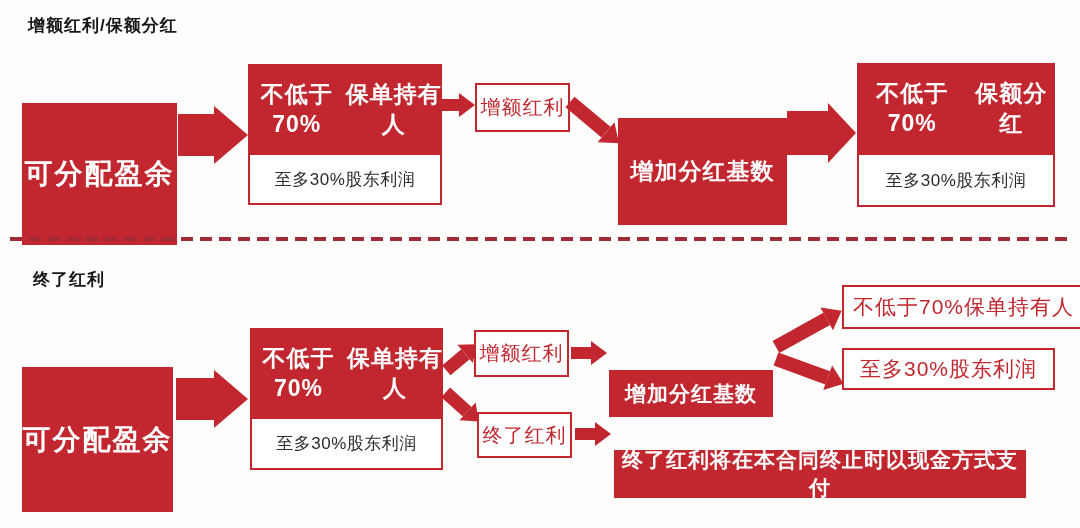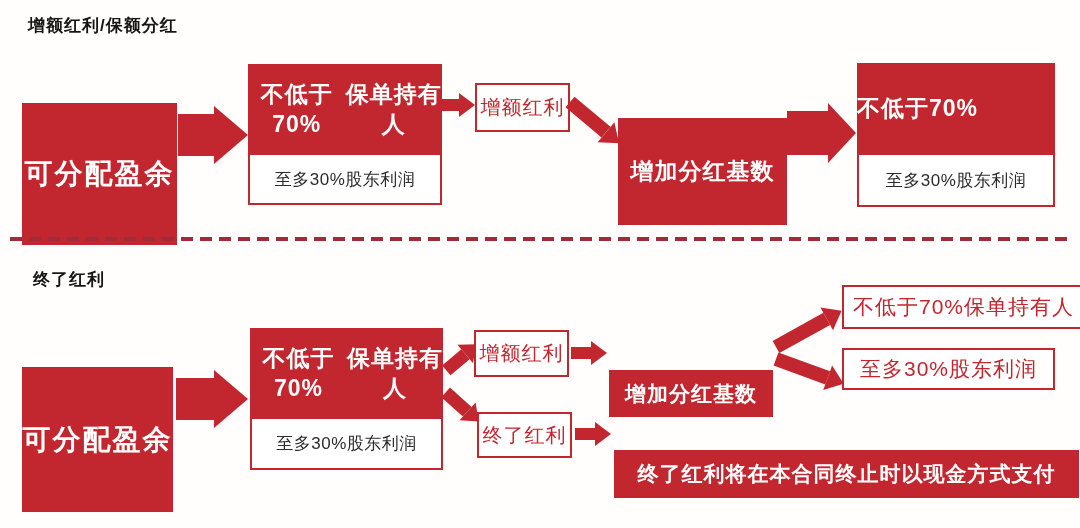--- a/index.html
+++ b/index.html
@@ -101,20 +101,21 @@
   </div>
 
   <div class="barrow" style="left:787px;top:103px;width:69px;--sh:44px;--hd:60px;--hl:28px">
       <i class="shaft"></i>
       <i class="head"></i>
     </div>
 
   <div class="splitbox" style="left:857px;top:63px;width:198px">
     <div class="split-top" style="height:90px">
       <span>不低于70%</span>
+      <span>保额分红</span>
     </div>
     <div class="split-strip" style="height:54px">
       <span>至多30%股东利润</span>
     </div>
   </div>
 
   <div class="divider" style="left:10px;top:237px;width:1060px"></div>
 
   <div class="title" style="left:33px;top:268px">终了红利</div>
 
@@ -177,18 +178,18 @@
 
   <div class="tagbox" style="left:477px;top:412px;width:95px;height:46px">
     <span>终了红利</span>
   </div>
 
   <div class="barrow" style="left:575px;top:422px;width:36px;--sh:12px;--hd:24px;--hl:16px">
       <i class="shaft"></i>
       <i class="head"></i>
     </div>
 
-  <div class="redbox" style="left:614px;top:410px;width:465px;height:48px">
+  <div class="redbox" style="left:614px;top:410px;width:412px;height:48px">
     <span class="payment-text">终了红利将在本合同终止时以现金方式支付</span>
   </div>
 
 
 </div>
 
 </body></html>

